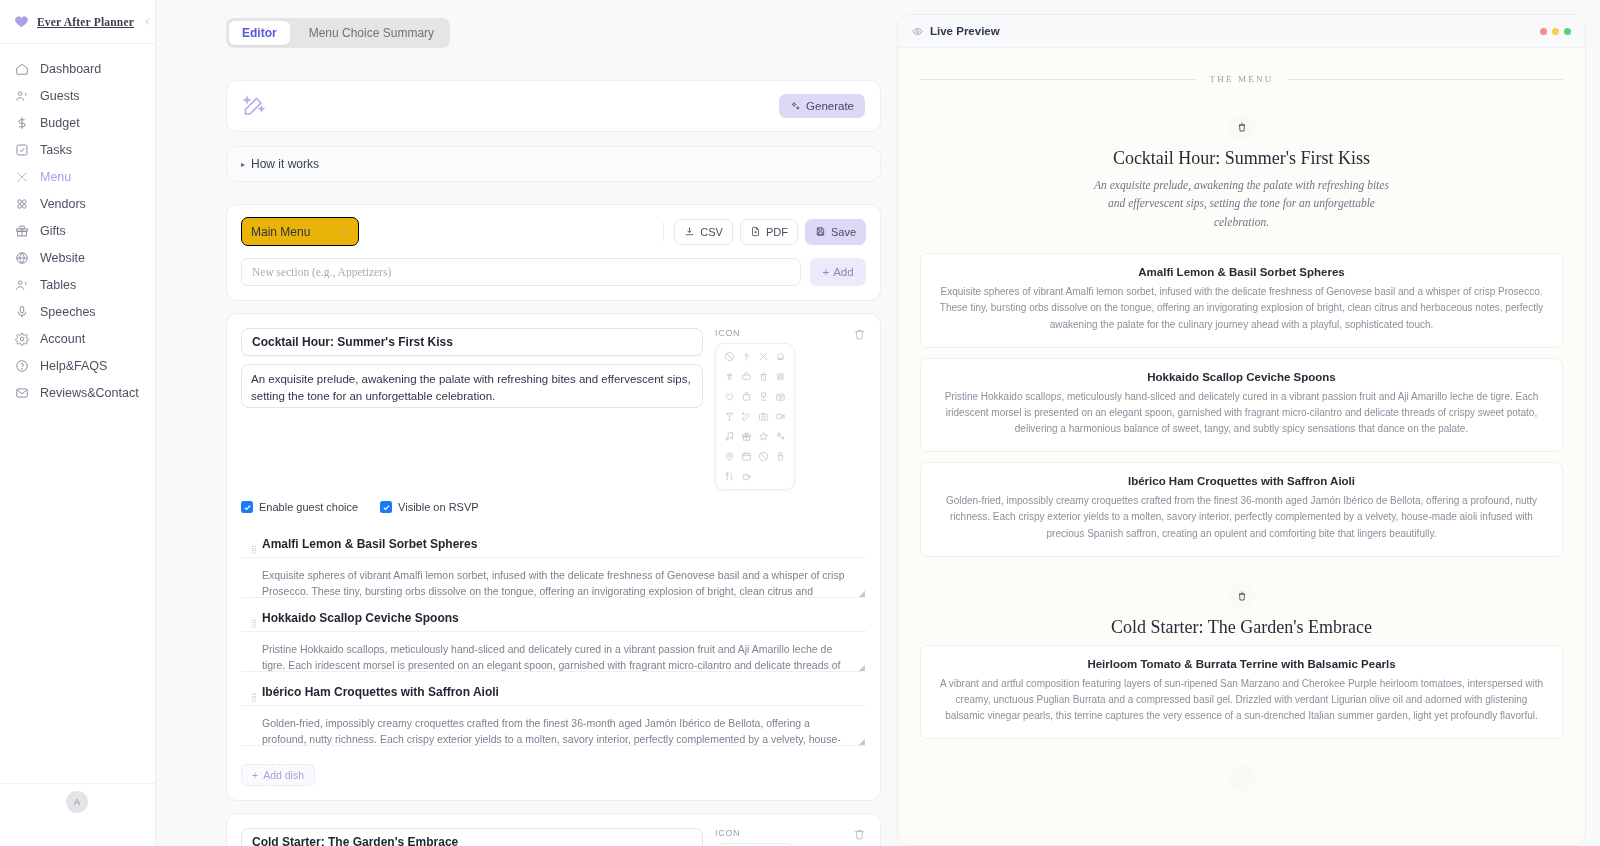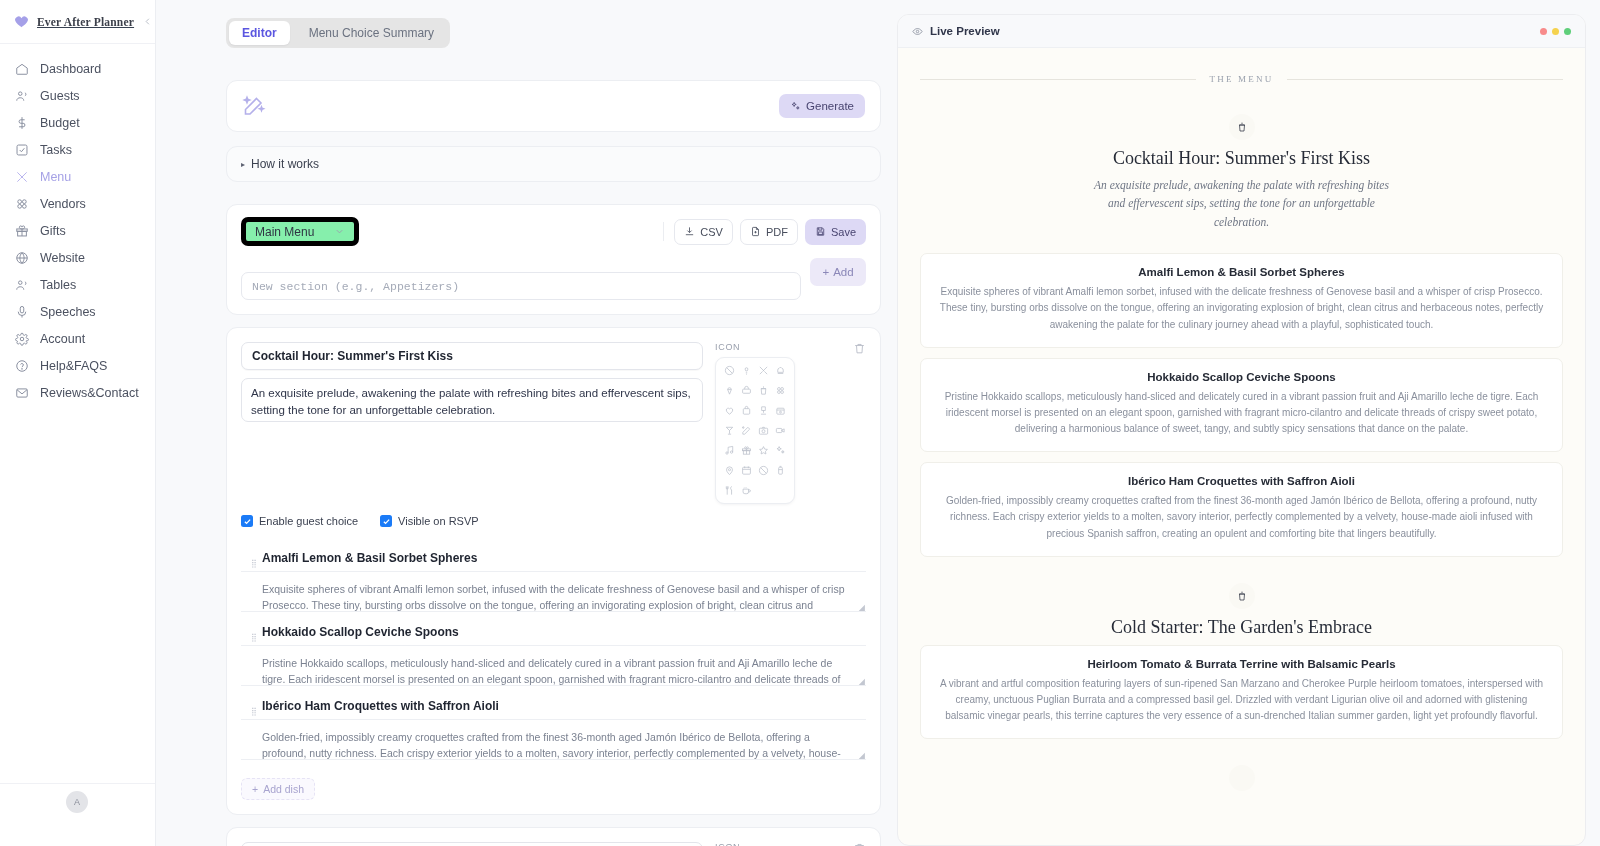--- a/index.html
+++ b/index.html
@@ -79,41 +79,41 @@
   .howit {
     background:#fafbfc; border:1px solid #eceef2; border-radius:11px;
     padding:10px 14px; font-size:12px; color:#3b4150; margin-bottom:22px; cursor:pointer;
     display:flex; align-items:center; gap:6px;
   }
   .caret { font-size:8px; color:#5b6070; }
 
   .toolbar-card { padding:0; margin-bottom:0; }
   .toolbar-row { display:flex; align-items:center; padding:12px 14px; }
   .select {
-    width:118px; height:29px; border:5px solid #000000; border-radius:7px;
+    width:118px; height:29px; border:1px solid #000000; border-radius:7px;
     display:flex; align-items:center; padding:0 9px; font-size:12px; color:#2f3443;
-    background:#86efac; cursor:pointer;
+    background:#eab308; cursor:pointer;
   }
   .select .chev { margin-left:auto; color:#9aa0ad; display:flex; }
   .tb-right { margin-left:auto; display:flex; align-items:center; gap:7px; }
   .tb-sep { width:1px; height:19px; background:#ebedf1; margin-right:3px; }
   .btn-ghost {
     height:26px; border:1px solid #e6e8ee; background:#fff; border-radius:7px;
     display:flex;align-items:center;gap:5px; padding:0 9px;
     font-size:11px; color:#474d5c; font-family:inherit; cursor:pointer;
   }
   .btn-primary {
     height:26px; border:none; background:#ddd9f5; color:#484470; border-radius:7px;
     display:flex;align-items:center;gap:5px; padding:0 10px;
     font-size:11px; font-family:inherit; cursor:pointer;
   }
   .addrow { display:flex; gap:9px; padding:0 14px 14px 14px; }
   .sec-input {
     flex:1; height:28px; border:1px solid #e6e8ee; border-radius:7px;
-    padding:0 10px; font-size:11.5px; color:#2f3443; font-family:Liberation Mono, monospace; background:#fff;margin-top:14px;
+    padding:0 10px; font-size:11.5px; color:#2f3443; font-family:Liberation Serif, serif; background:#fff;
   }
   .sec-input::placeholder { color:#a5abb8; }
   .add-btn {
     width:56px; height:28px; border:none; border-radius:7px; background:#ece9f8;
     color:#8b87b8; font-size:11.5px; font-family:inherit;
     display:flex;align-items:center;justify-content:center;gap:4px; cursor:pointer;
   }
 
   
   .section-card { margin-top:12px; padding:14px; position:relative; }

